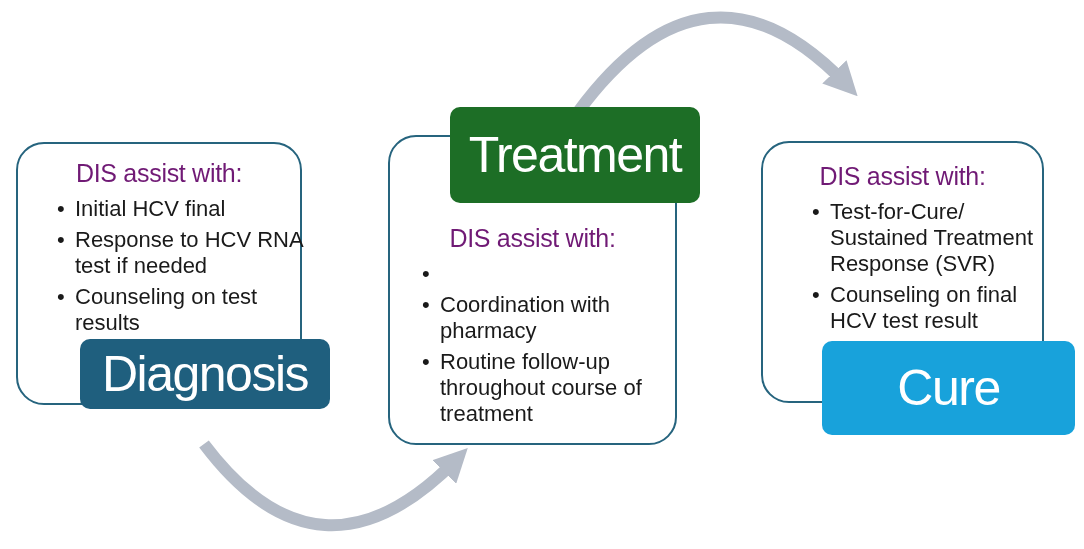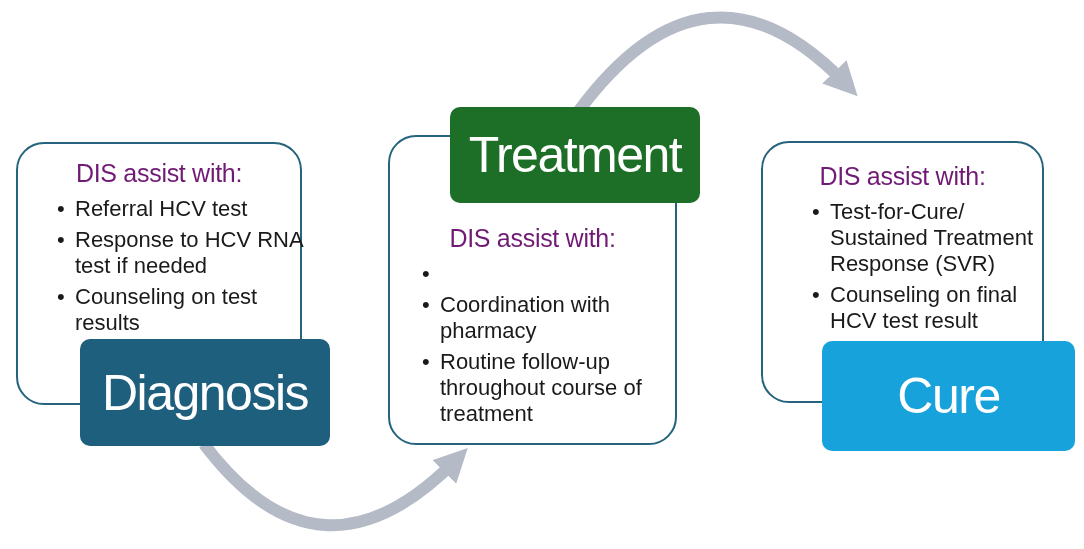--- a/index.html
+++ b/index.html
@@ -69,29 +69,29 @@
     position: absolute;
     border-radius: 10px;
     color: #FFFFFF;
     display: flex;
     align-items: center;
     justify-content: center;
     letter-spacing: -1.5px;
     line-height: 1;
   }
   .label-diagnosis {
-    left: 80px; top: 339px; width: 250px; height: 107px;
+    left: 80px; top: 339px; width: 250px; height: 70px;
     background: #1F5F7E; font-size: 50px;
   }
   .label-treatment {
     left: 450px; top: 107px; width: 250px; height: 96px;
     background: #1D6E26; font-size: 50px;
   }
   .label-cure {
-    left: 822px; top: 341px; width: 253px; height: 110px;
+    left: 822px; top: 341px; width: 253px; height: 94px;
     background: #18A2DB; font-size: 50px;
   }
 </style>
 </head>
 <body>
 
 <div class="canvas">
 
   <svg class="arrows" width="1084" height="549" viewBox="0 0 1084 549" aria-hidden="true">
     <defs>
@@ -102,21 +102,21 @@
     <path class="arrow-path" d="M578,112 Q706,-62 846,84" marker-end="url(#ah)"></path>
     <path class="arrow-path" d="M204,444 Q320,598 456,460" marker-end="url(#ah)"></path>
   </svg>
 
   <section class="stage">
     <div class="outline-box box1">
       <div class="assist-title">DIS assist with:</div>
       <ul class="bullet-list">
         <li class="bullet">
           <span class="dot">•</span>
-          <span class="bullet-text">Referral HCV test</span>
+          <span class="bullet-text">Initial HCV final</span>
         </li>
         <li class="bullet">
           <span class="dot">•</span>
           <span class="bullet-text">Response to HCV RNA
 test if needed</span>
         </li>
         <li class="bullet">
           <span class="dot">•</span>
           <span class="bullet-text">Counseling on test
 results</span>

